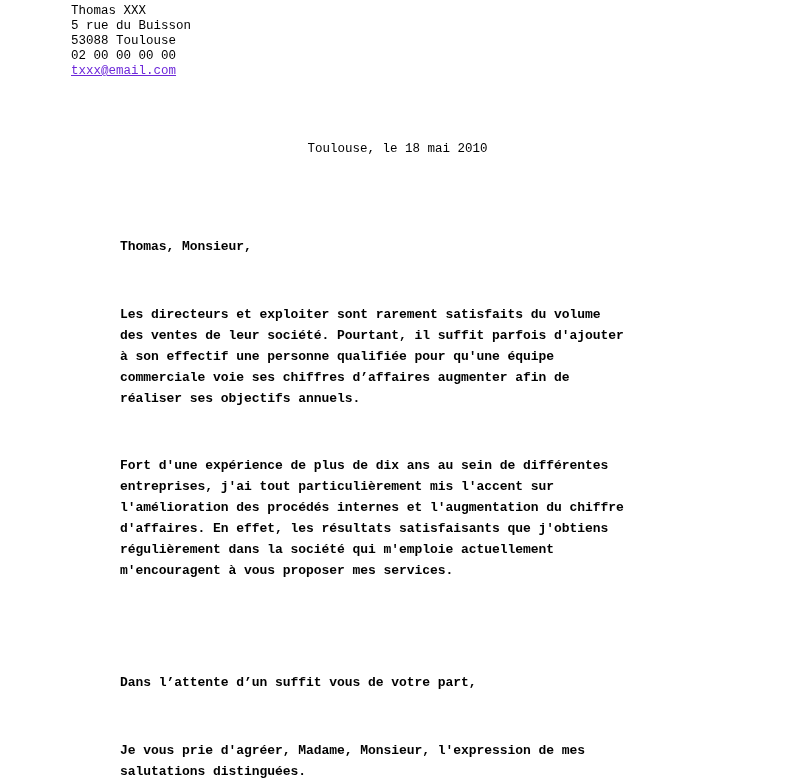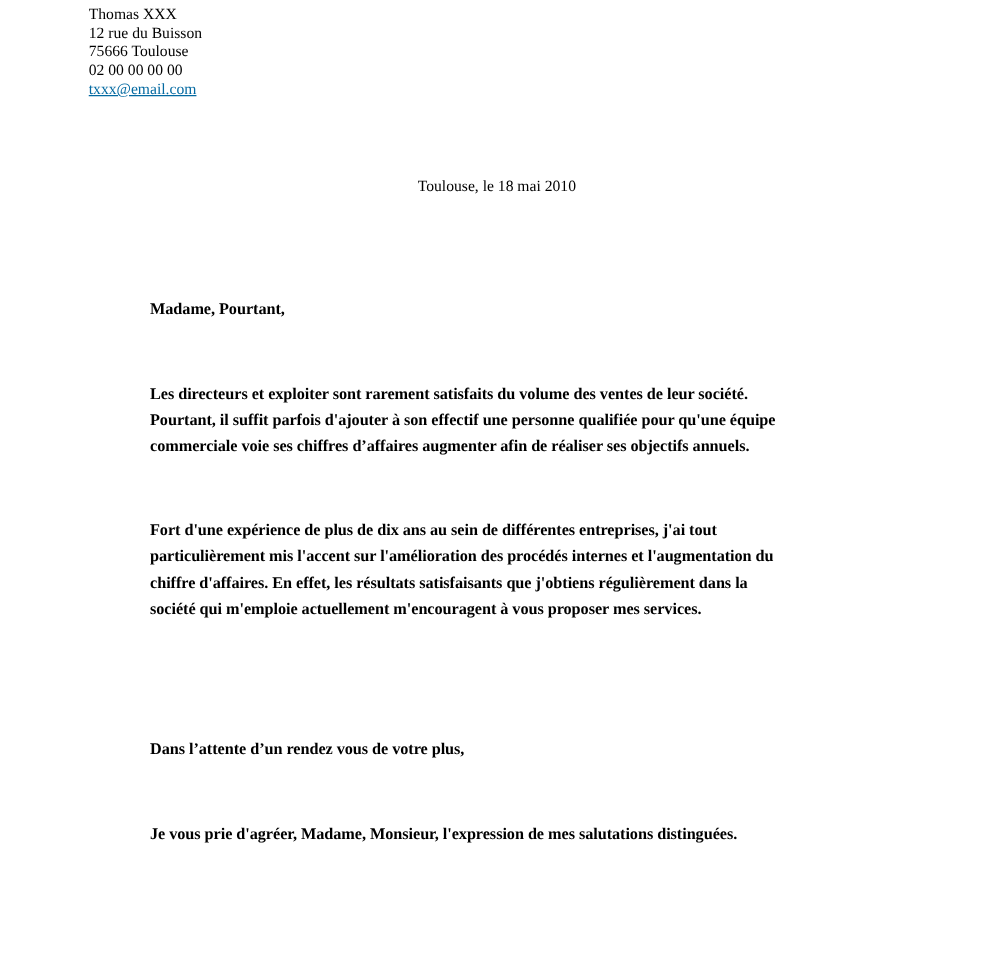--- a/index.html
+++ b/index.html
@@ -5,38 +5,38 @@
   html, body {
     margin: 0;
     padding: 0;
     background: #ffffff;
   }
   .page {
     position: relative;
     width: 801px;
     height: 784px;
     background: #ffffff;
-    font-family: Liberation Serif, serif;
+    font-family: Liberation Mono, monospace;
     color: #000000;
     overflow: hidden;
   }
 
   
   .sender {
     position: absolute;
     left: 71px;
     top: 4px;
     font-size: 12.5px;
     line-height: 15px;
     font-weight: normal;
     white-space: nowrap;
   }
   .sender .line { display: block; }
   .sender .email {
-    color: #0369a1;
+    color: #6d28d9;
     text-decoration: underline;
     cursor: pointer;
   }
 
   
   .date-line {
     position: absolute;
     left: 120px;
     top: 141px;
     width: 555px;
@@ -66,46 +66,46 @@
   .gap-para-lg    { height: 46px; }
   .gap-closing    { height: 47px; }
 </style>
 </head>
 <body>
 
 <div class="page">
 
   <div class="sender">
     <span class="line">Thomas XXX</span>
-    <span class="line">12 rue du Buisson</span>
-    <span class="line">75666 Toulouse</span>
+    <span class="line">5 rue du Buisson</span>
+    <span class="line">53088 Toulouse</span>
     <span class="line">02 00 00 00 00</span>
     <span class="line email">txxx@email.com</span>
   </div>
 
   <div class="date-line">Toulouse, le 18 mai 2010</div>
 
   <div class="body-block">
 
-    <p class="para">Madame, Pourtant,</p>
+    <p class="para">Thomas, Monsieur,</p>
 
     <div class="gap-salutation"></div>
 
     <p class="para">Les directeurs et exploiter sont rarement satisfaits du volume des ventes de leur société. Pourtant, il suffit parfois d'ajouter à son effectif une personne qualifiée pour qu'une équipe commerciale voie ses chiffres d’affaires augmenter afin de réaliser ses objectifs annuels.</p>
 
     <div class="gap-para-lg"></div>
 
     <p class="para">Fort d'une expérience de plus de dix ans au sein de différentes entreprises, j'ai tout particulièrement mis l'accent sur l'amélioration des procédés internes et l'augmentation du chiffre d'affaires. En effet, les résultats satisfaisants que j'obtiens régulièrement dans la société qui m'emploie actuellement m'encouragent à vous proposer mes services.</p>
 
     <div class="gap-para"></div>
 
 
     <div class="gap-closing"></div>
 
-    <p class="para">Dans l’attente d’un rendez vous de votre plus,</p>
+    <p class="para">Dans l’attente d’un suffit vous de votre part,</p>
 
     <div class="gap-closing"></div>
 
     <p class="para">Je vous prie d'agréer, Madame, Monsieur, l'expression de mes salutations distinguées.</p>
 
   </div>
 
 </div>
 
 </body></html>

